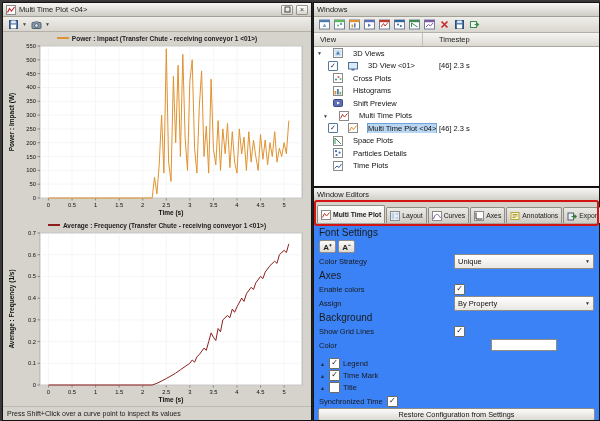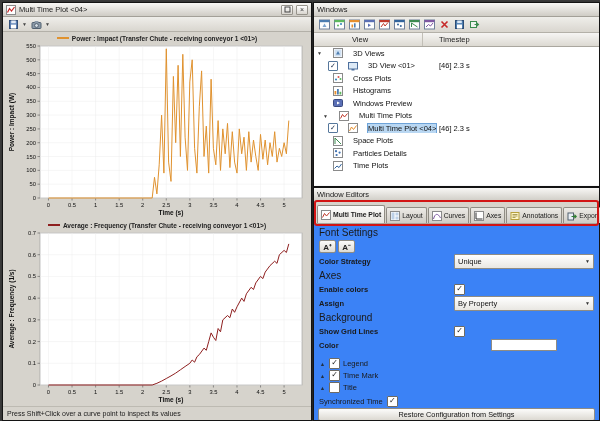--- a/index.html
+++ b/index.html
@@ -18,21 +18,21 @@
   #charts{flex:1;display:flex;flex-direction:column;background:#d6d3cc;}
   .chart-block{flex:1;display:flex;flex-direction:column;align-items:center;padding-top:1px;overflow:hidden;}
   .legend{height:10px;display:flex;align-items:center;justify-content:center;gap:3px;font-size:6.5px;font-weight:bold;color:#222;width:100%;white-space:nowrap;}
   .lswatch{width:12px;height:2px;flex:0 0 auto;}
   #statusbar{flex:0 0 13px;display:flex;align-items:center;padding:0 4px;font-size:7px;color:#1a1a1a;background:#d6d3cc;border-top:1px solid #bdbab2;}
   
   #windows-panel{left:313px;top:2px;width:285px;height:183px;}
   #win-toolbar{flex:0 0 15px;display:flex;align-items:center;gap:1px;padding:0 3px;background:linear-gradient(#efeeea,#d9d6cf);border-bottom:1px solid #b3b0a8;}
   .wtool{width:14px;height:13px;display:flex;align-items:center;justify-content:center;}
   .tree-header{flex:0 0 13px;display:flex;background:linear-gradient(#f6f5f3,#dcd9d2);border-bottom:1px solid #aaa79f;font-size:7.5px;color:#222;align-items:center;}
-  .th-view{flex:1;padding-left:6px;margin-left:32px;}
+  .th-view{flex:1;padding-left:6px;}
   .th-ts{flex:0 0 160px;padding-left:16px;border-left:1px solid #c2bfb7;height:100%;display:flex;align-items:center;}
   #tree{flex:1;background:#fff;overflow:hidden;font-size:7.5px;color:#111;}
   .trow{display:flex;align-items:center;height:12.5px;}
   .tcell-view{flex:1;display:flex;align-items:center;gap:10px;overflow:hidden;white-space:nowrap;}
   .tcell-ts{flex:0 0 160px;padding-left:2px;}
   .arrow{width:7px;font-size:5px;color:#3a3a3a;text-align:center;flex:0 0 auto;}
   .cb{width:8px;height:8px;border:1px solid #56779c;background:#fff;border-radius:1px;font-size:7px;line-height:7px;text-align:center;color:#1b2f4d;flex:0 0 auto;}
   .ticon16{width:10px;height:10px;flex:0 0 auto;display:flex;}
   .tlabel{overflow:hidden;}
   .tlabel.sel{background:#b9d7f2;outline:1px solid #6ea3d8;}
@@ -40,21 +40,21 @@
   #editors-panel{left:313px;top:187px;width:285px;height:232px;}
   #tabs{flex:0 0 19px;display:flex;align-items:flex-end;gap:1px;padding:2px 3px 0 3px;border-bottom:1px solid #a8a59d;background:#d7d3cb;position:relative;z-index:1;}
   .tab{display:flex;align-items:center;gap:2px;font-size:6.8px;color:#1a1a1a;padding:0 3px;height:15px;border:1px solid #8f8c84;border-bottom:none;border-radius:2px 2px 0 0;background:linear-gradient(#eceae6,#cfccc5);white-space:nowrap;}
   .tab.active{background:linear-gradient(#fdfdfc,#e6e4df);height:17px;font-weight:bold;}
   #tab-annotation{position:absolute;left:0;right:0;top:12px;height:22px;border:2px solid #d21414;border-radius:3px;pointer-events:none;z-index:6;}
   .econtent{flex:1;display:flex;flex-direction:column;padding:1px 0 2px 0;overflow:hidden;position:relative;}
   .sec-label{font-size:10px;color:#1a1a1a;margin:2px 5px 1px 5px;}
   .btnrow{display:flex;gap:2px;margin:1px 5px;}
   .abtn{width:17px;height:13px;border:1px solid #8f8c84;border-radius:2px;background:linear-gradient(#fbfbfa,#dedbd4);font-size:8px;font-weight:bold;color:#222;display:flex;align-items:center;justify-content:center;padding:0;font-family:inherit;}
   .form-row{display:flex;align-items:center;margin:1px 5px;min-height:12px;font-size:7.5px;color:#1a1a1a;}
-  .form-label{flex:0 0 135px;font-weight:bold;}
+  .form-label{flex:0 0 135px;}
   .dropdown{flex:1;height:13px;border:1px solid #8f8c84;border-radius:1px;background:linear-gradient(#fff,#e9e7e2);display:flex;align-items:center;padding:0 3px;font-size:7.5px;color:#111;}
   .dd-arrow{margin-left:auto;font-size:5px;color:#333;}
   .cb2{width:9px;height:9px;border:1px solid #6e6b64;background:#fff;border-radius:1px;font-size:8px;line-height:8px;text-align:center;color:#222;flex:0 0 auto;}
   .color-wrap{flex:1;display:flex;justify-content:center;}
   .color-btn{width:64px;height:10px;background:#fff;border:1px solid #8f8c84;}
   #sections{margin-top:5px;}
   .secrow{display:flex;align-items:center;gap:3px;margin:1px 5px;min-height:11px;font-size:7.5px;color:#1a1a1a;}
   .collapse{font-size:5.5px;color:#223246;width:7px;text-align:center;}
   .big-btn{margin:1px 4px;flex:0 0 13px;border:1px solid #8f8c84;border-radius:2px;background:linear-gradient(#fcfcfb,#dcd9d2);font-size:7.3px;color:#111;display:flex;align-items:center;justify-content:center;font-family:inherit;padding:0;}
   #restore-btn{margin-top:auto;}
@@ -401,21 +401,21 @@
       </div>
       <div class="trow">
         <div class="tcell-view" style="padding-left: 2px;">
           <span class="arrow"></span>
           <span class="ticon16">
             <svg width="10" height="10" viewBox="0 0 10 10">
               <rect x="0.5" y="1.5" width="9" height="7" rx="1" fill="#5a6fb5" stroke="#39497e"></rect>
               <path d="M4 3.5 L7 5 L4 6.5 Z" fill="#ffffff"></path>
             </svg>
           </span>
-          <span class="tlabel">Windows Preview</span>
+          <span class="tlabel">Shift Preview</span>
         </div>
         <div class="tcell-ts"></div>
       </div>
       <div class="trow">
         <div class="tcell-view" style="padding-left: 8px;">
           <span class="arrow">▼</span>
           <span class="ticon16">
             <svg width="10" height="10" viewBox="0 0 10 10">
               <rect x="0.5" y="0.5" width="9" height="9" fill="#ffffff" stroke="#8a8a8a"></rect>
               <polyline points="1.5,7.5 3.5,3.5 5.5,6 8.5,2.5" fill="none" stroke="#c0392b" stroke-width="1"></polyline>

